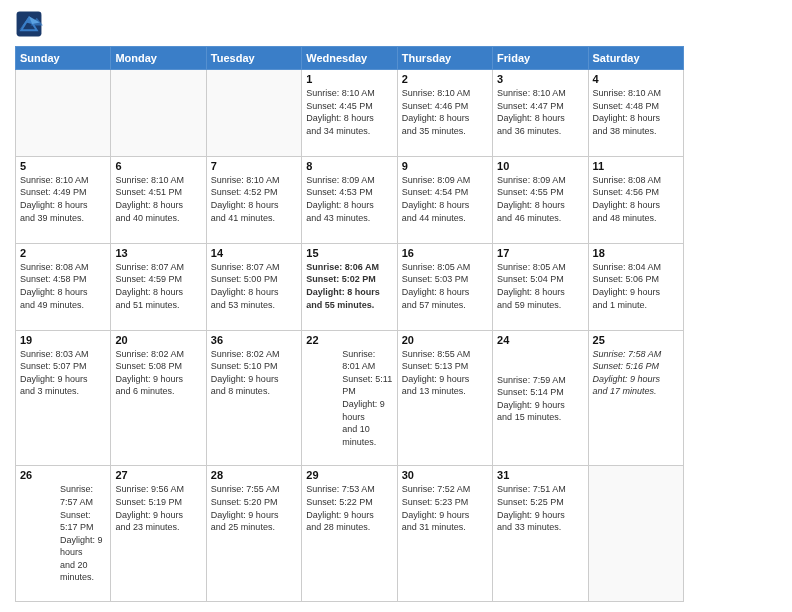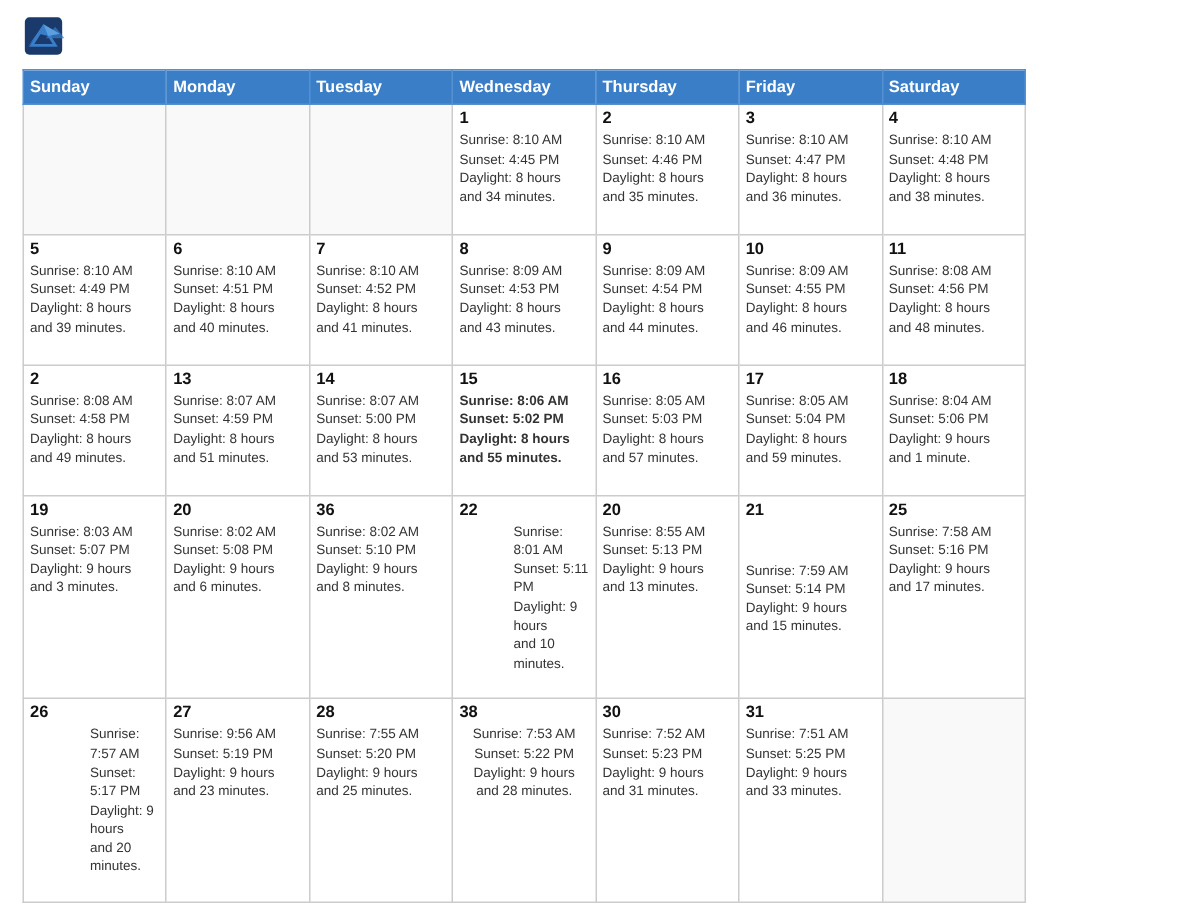--- a/index.html
+++ b/index.html
@@ -289,29 +289,29 @@
 and 10 minutes.</div>
           </td>
           <td>
             <div class="day-number">20</div>
             <div class="day-info" style="white-space: pre-line;">Sunrise: 8:55 AM
 Sunset: 5:13 PM
 Daylight: 9 hours
 and 13 minutes.</div>
           </td>
           <td>
-            <div class="day-number">21</div>
+            <div class="day-number">24</div>
             <div class="day-info" style="white-space: pre-line; margin-top: 28px;">Sunrise: 7:59 AM
 Sunset: 5:14 PM
 Daylight: 9 hours
 and 15 minutes.</div>
           </td>
           <td>
             <div class="day-number">25</div>
-            <div class="day-info" style="white-space: pre-line;">Sunrise: 7:58 AM
+            <div class="day-info" style="white-space: pre-line; font-style: italic;">Sunrise: 7:58 AM
 Sunset: 5:16 PM
 Daylight: 9 hours
 and 17 minutes.</div>
           </td>
         </tr>
         <tr>
           <td>
             <div class="day-number">26</div>
             <div class="day-info" style="white-space: pre-line; margin-left: 40px;">Sunrise: 7:57 AM
 Sunset: 5:17 PM
@@ -326,22 +326,22 @@
 and 23 minutes.</div>
           </td>
           <td>
             <div class="day-number">28</div>
             <div class="day-info" style="white-space: pre-line;">Sunrise: 7:55 AM
 Sunset: 5:20 PM
 Daylight: 9 hours
 and 25 minutes.</div>
           </td>
           <td>
-            <div class="day-number">38</div>
-            <div class="day-info" style="white-space: pre-line; text-align: center;">Sunrise: 7:53 AM
+            <div class="day-number">29</div>
+            <div class="day-info" style="white-space: pre-line;">Sunrise: 7:53 AM
 Sunset: 5:22 PM
 Daylight: 9 hours
 and 28 minutes.</div>
           </td>
           <td>
             <div class="day-number">30</div>
             <div class="day-info" style="white-space: pre-line;">Sunrise: 7:52 AM
 Sunset: 5:23 PM
 Daylight: 9 hours
 and 31 minutes.</div>

